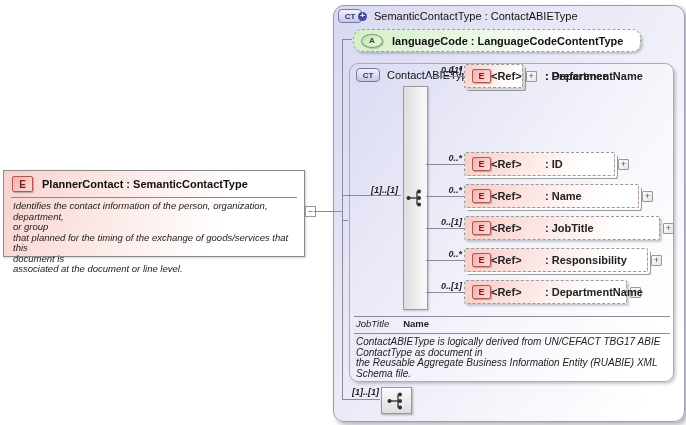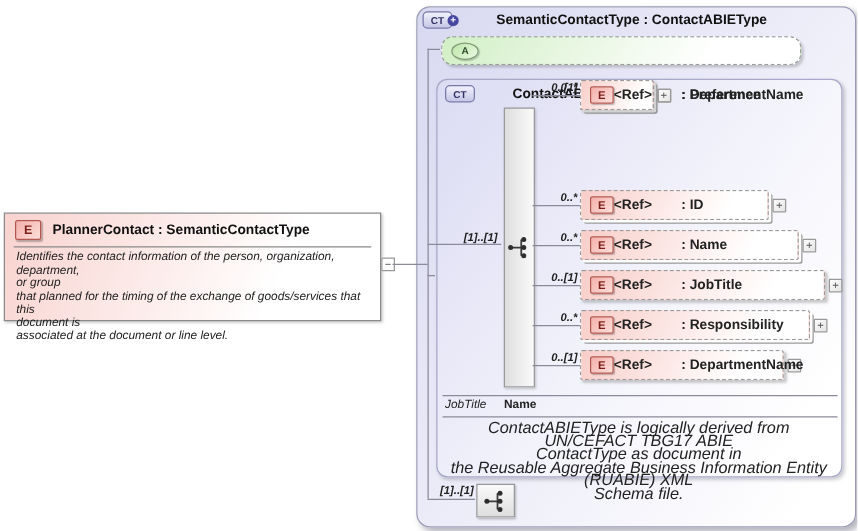--- a/index.html
+++ b/index.html
@@ -37,21 +37,21 @@
          box-shadow:3px 3px 5px rgba(105,105,125,.5);}
   .panel-head{position:absolute;left:4px;top:3px;display:flex;align-items:center;gap:7px;}
   .ct-icon{display:inline-flex;align-items:center;justify-content:center;
            min-width:18px;height:12px;padding:0 2px;border:1px solid #7878a8;
            border-radius:4px;background:linear-gradient(180deg,#f2f2fd,#c6c6e6);
            color:#333366;font-size:8px;font-weight:bold;}
   .ctplus{display:inline-flex;align-items:center;}
   .ct-plus-circle{width:9px;height:9px;border-radius:50%;background:#4747a0;color:#fff;
            font-size:8px;font-weight:bold;display:inline-flex;align-items:center;
            justify-content:center;margin-left:-4px;line-height:1;}
-  .panel-title{font-size:11px;font-weight:bold;color:#111;white-space:nowrap;margin-left:23px;}
+  .panel-title{font-size:11px;font-weight:normal;color:#111;white-space:nowrap;}
 
   
   .attr-box{position:absolute;left:19px;top:23px;width:279px;height:21px;
             border:1px dashed #99a099;border-radius:9px;
             background:linear-gradient(125deg,#d2efc6,#ffffff 75%);
             box-shadow:2px 2px 2px rgba(0,0,0,.18);
             display:flex;align-items:center;gap:9px;padding-left:7px;}
   .a-icon{display:inline-flex;align-items:center;justify-content:center;flex:none;
           width:20px;height:12px;border:1px solid #7d9a72;border-radius:50%;
           background:linear-gradient(135deg,#bce6a8,#ecf9e4);
@@ -98,21 +98,21 @@
         background:linear-gradient(135deg,#fdfdfd,#e4e4e4);margin-left:3px;
         display:flex;align-items:center;justify-content:center;
         font-size:9px;line-height:1;color:#555;}
 
   
   .ct-sep{position:absolute;left:4px;width:316px;border-top:1px solid #8a8a9a;}
   .abstract-row{position:absolute;left:6px;top:254px;display:flex;gap:14px;align-items:baseline;}
   .abstract-label{font-size:9.5px;font-style:italic;color:#222;}
   .abstract-value{font-size:9.5px;font-weight:bold;color:#222;}
   .ct-anno{position:absolute;left:6px;top:273px;width:310px;
-           font-size:13px;font-style:italic;color:#222;line-height:10.5px;text-align:center;}
+           font-size:10px;font-style:italic;color:#222;line-height:10.5px;}
 
   
   .bcard{position:absolute;left:11px;top:381px;width:34px;text-align:right;
          font-size:9px;font-style:italic;font-weight:bold;color:#222;}
   .seqbtn{position:absolute;left:47px;top:381px;width:29px;height:25px;
           border:1px solid #999;background:linear-gradient(180deg,#fafafa,#dedede);
           box-shadow:1px 1px 2px rgba(0,0,0,.3);
           display:flex;align-items:center;justify-content:center;}
 </style>
 </head>
@@ -141,20 +141,21 @@
     <div class="panel-head">
       <span class="ctplus">
         <span class="ct-icon">CT</span>
         <span class="ct-plus-circle">+</span>
       </span>
       <span class="panel-title">SemanticContactType : ContactABIEType</span>
     </div>
 
     <div class="attr-box">
       <span class="a-icon">A</span>
+      <span class="el-title">languageCode : LanguageCodeContentType</span>
     </div>
 
     <div class="ct-box">
       <div class="ct-box-head">
         <span class="ct-icon">CT</span>
         <span class="panel-title">ContactABIEType</span>
       </div>
 
       <div class="seqbar">
         <svg width="22" height="18" viewBox="0 0 22 18">

